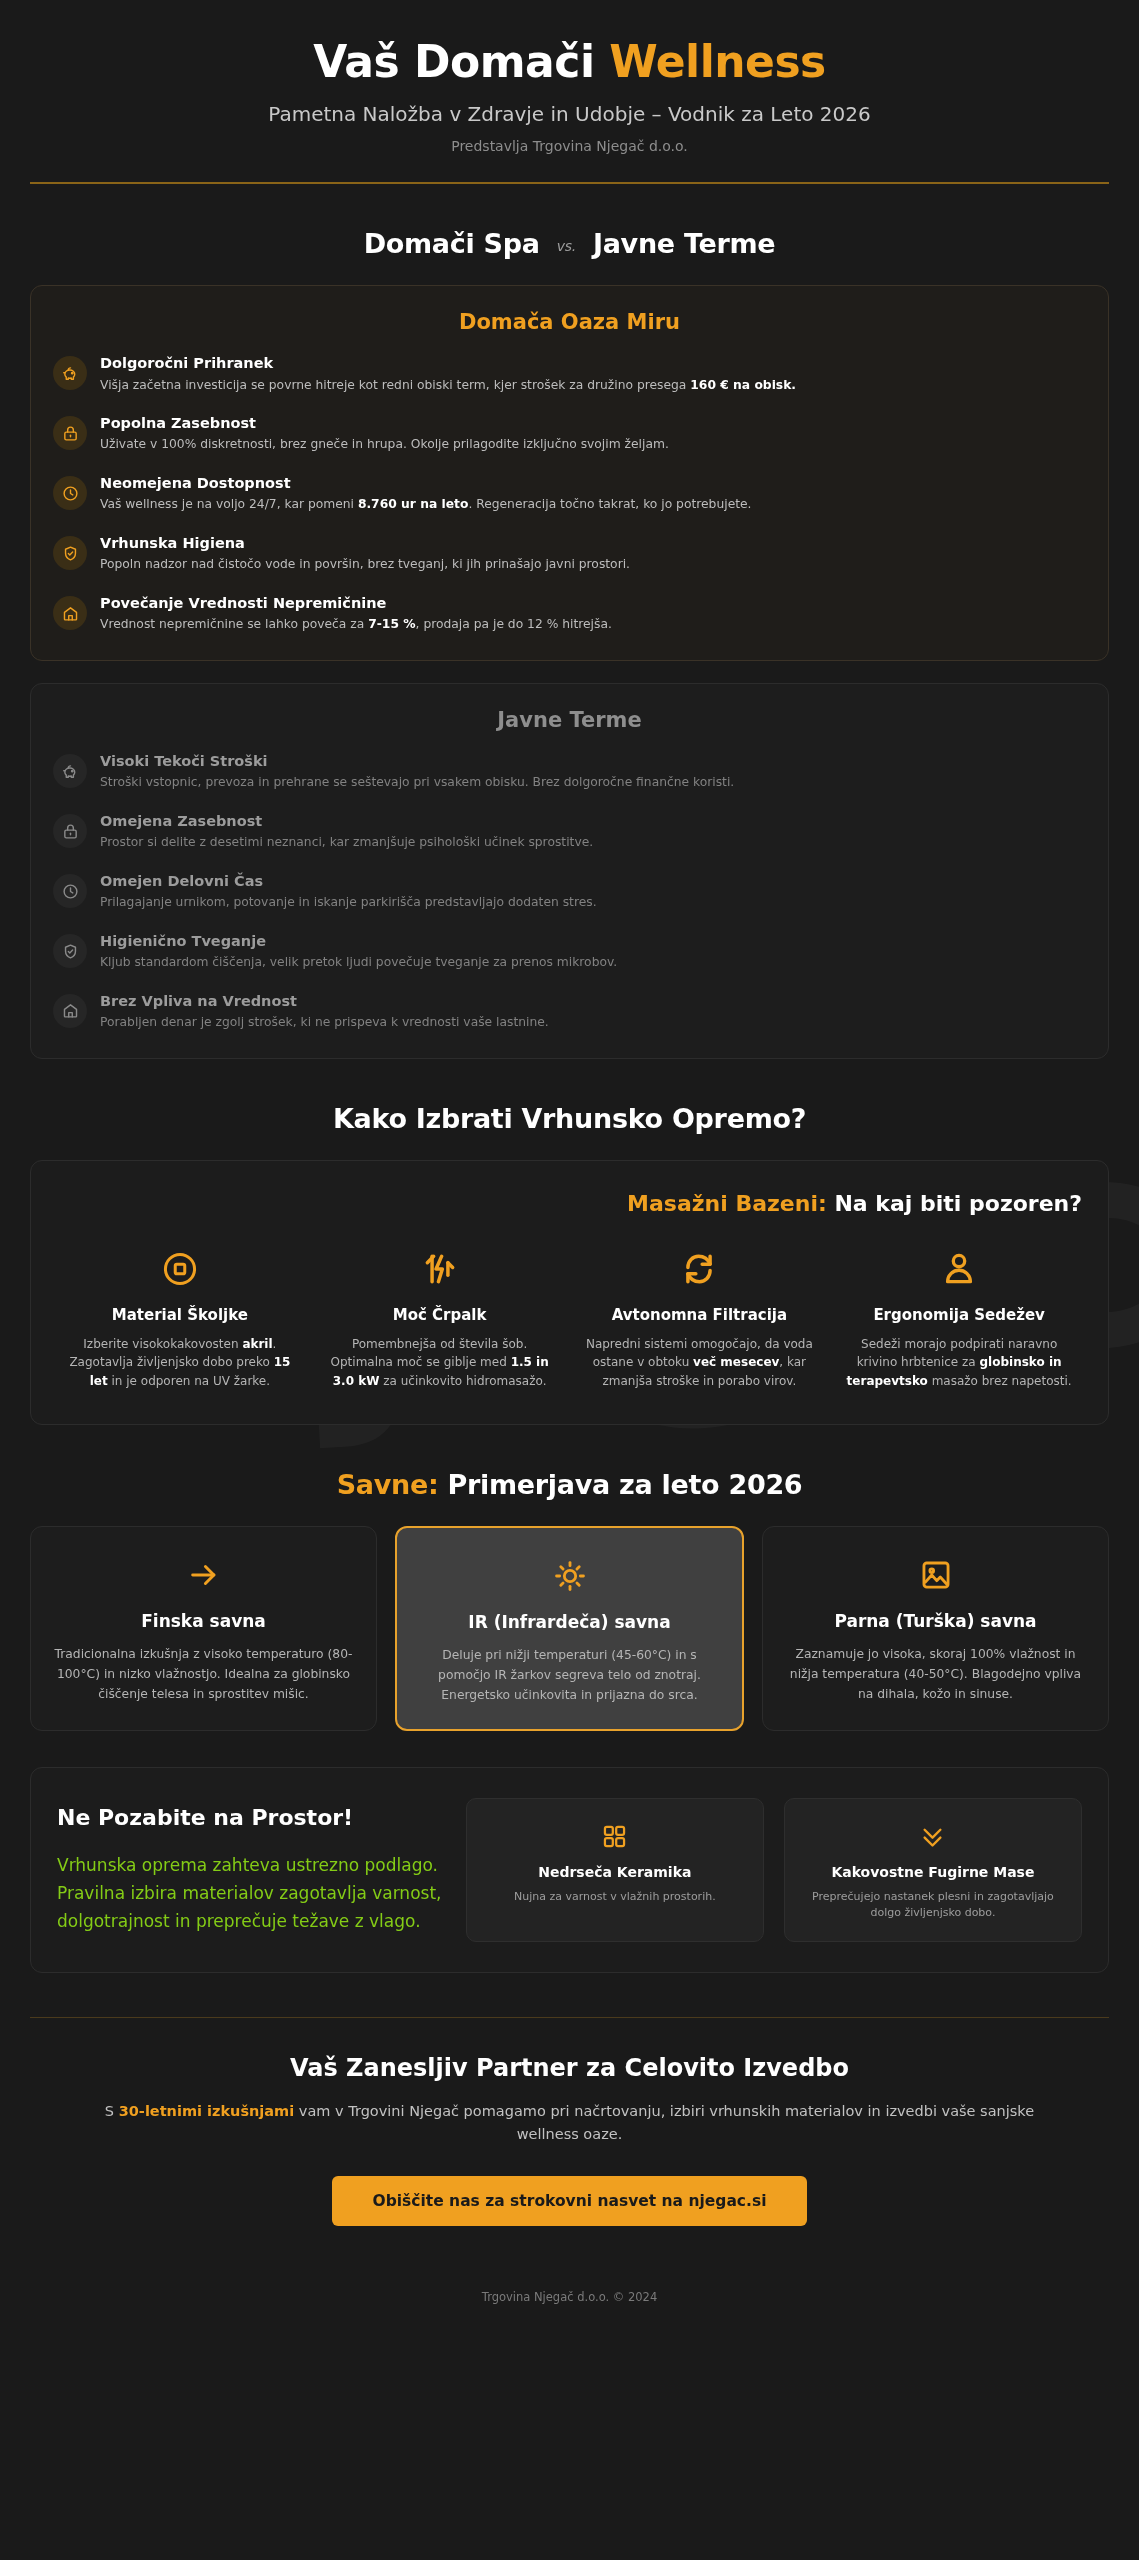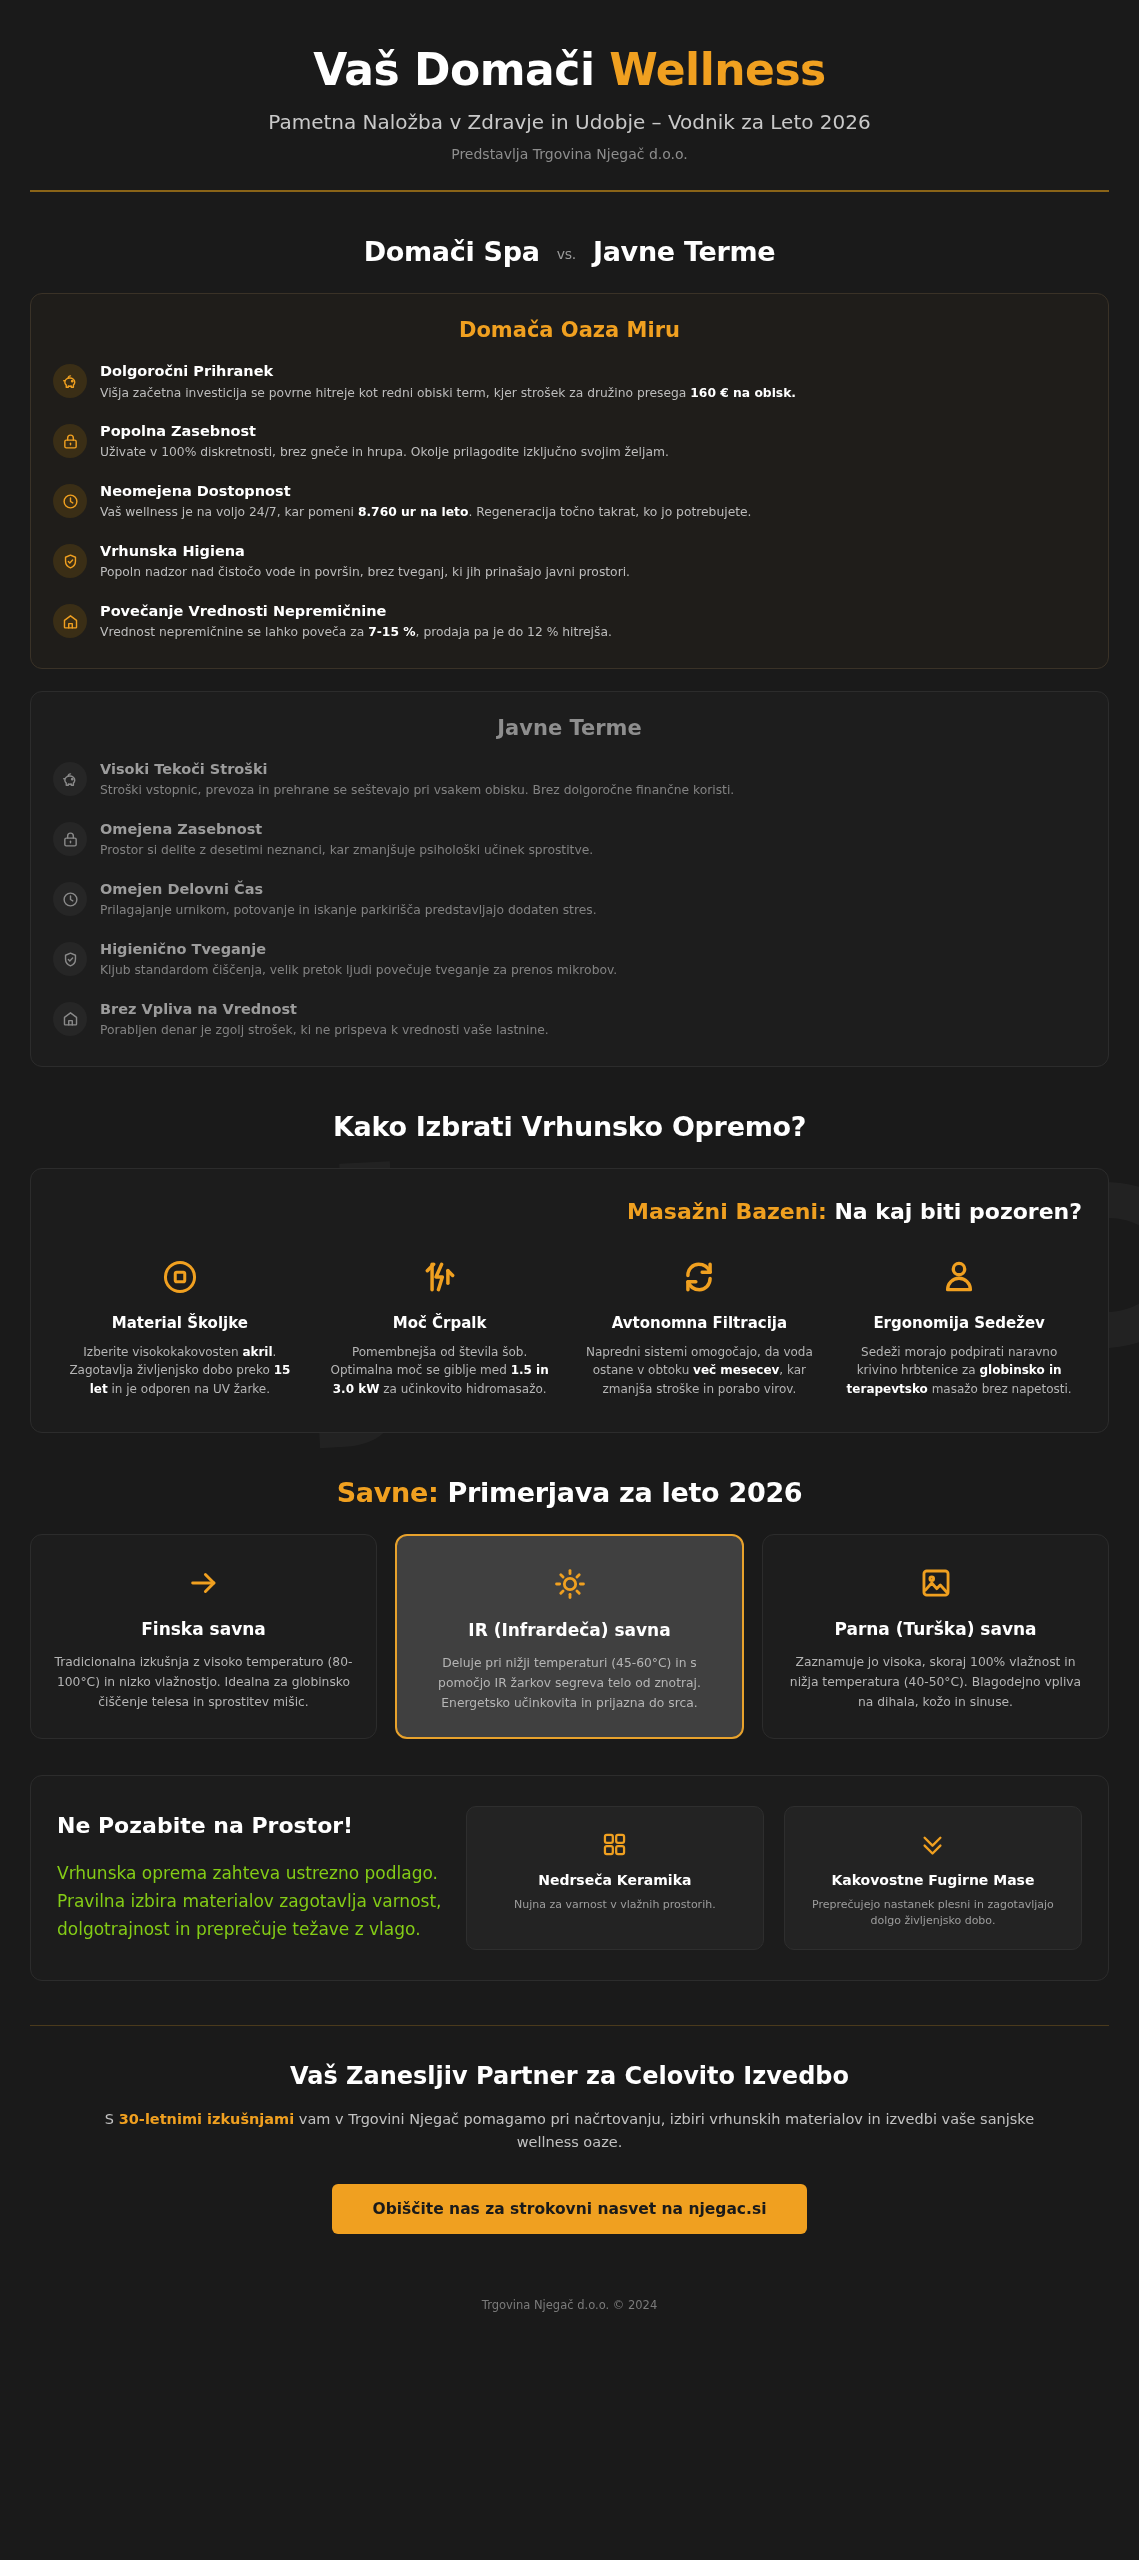--- a/index.html
+++ b/index.html
@@ -23,21 +23,21 @@
     font-size:290px;
     font-weight:800;
     color:rgba(255,255,255,0.035);
     letter-spacing:-6px;
     font-family:"DejaVu Sans","Liberation Sans",sans-serif;
     pointer-events:none;
     white-space:nowrap;
     transform:rotate(-3deg);
     z-index:0;
   }
-  .inner{position:relative;z-index:2;padding:8px 30px;}
+  .inner{position:relative;z-index:2;padding:0 30px;}
 
   
   .hero{padding:38px 0 0;text-align:center;}
   .hero h1{
     font-size:44px;line-height:1.1;font-weight:800;color:#ffffff;
     letter-spacing:-0.5px;
   }
   .hero h1 .accent{color:#f0a020;}
   .hero .sub{
     margin-top:16px;font-size:20px;color:#c9c9c9;font-weight:400;
@@ -50,20 +50,21 @@
   }
 
   
   .sec-title{
     text-align:center;font-size:27px;font-weight:800;color:#ffffff;
     margin:44px 0 26px;letter-spacing:-0.3px;
   }
   .sec-title .vs{
     font-size:14px;color:#9a9a9a;font-weight:400;margin:0 8px;
     vertical-align:middle;
+    font-style:italic;
   }
   .sec-title .accent{color:#f0a020;}
 
   
   .compare{display:flex;gap:22px;flex-direction:column;}
   .cmp-card{
     flex:1;border-radius:12px;padding:24px 22px 26px;
     border:1px solid #2c2c2c;background:#1d1d1d;
   }
   .cmp-card.good{background:#1f1d1a;border-color:#3a3227;}

